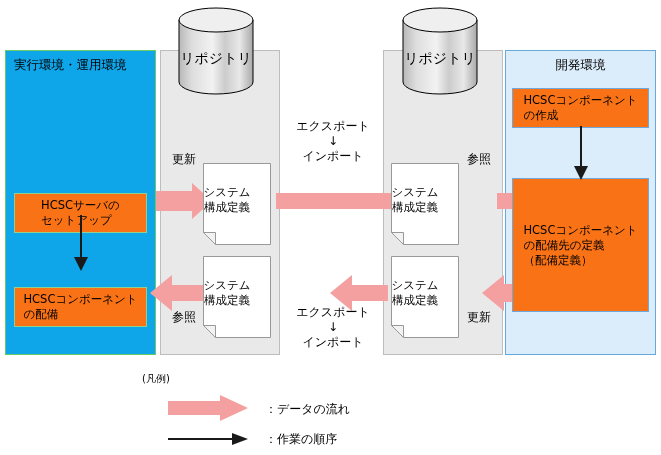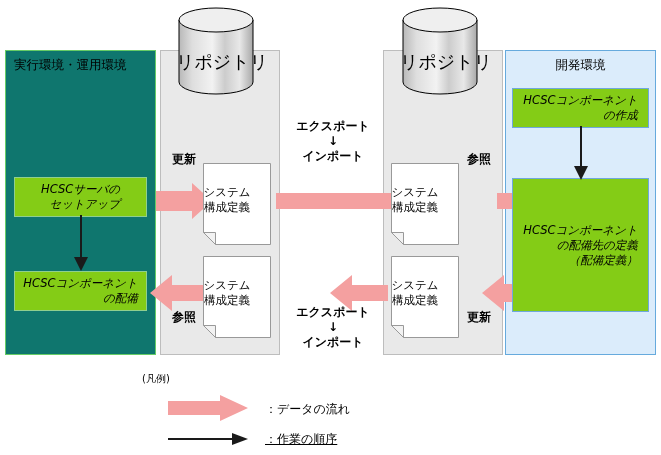--- a/index.html
+++ b/index.html
@@ -24,21 +24,21 @@
   }
   .abs { position: absolute; }
 
   
   .env-panel {
     position: absolute;
     box-sizing: border-box;
   }
   .env-exec {
     left: 5px; top: 50px; width: 151px; height: 305px;
-    background: #0f766e;
+    background: #0ea5e9;
     border: 1px solid #66cc66;
   }
   .env-dev {
     left: 505px; top: 50px; width: 151px; height: 305px;
     background: #dbecfb;
     border: 1px solid #66aadd;
   }
   .env-title {
     position: absolute;
     left: 0; right: 0;
@@ -59,40 +59,39 @@
   }
   .repo-left  { left: 160px; top: 50px; width: 120px; height: 305px; }
   .repo-right { left: 383px; top: 50px; width: 120px; height: 305px; }
 
   
   .cyl { position: absolute; }
   .cyl-label {
     position: absolute;
     left: 0; right: 0;
     text-align: center;
-    font-size: 18px;
+    font-size: 14px;
     white-space: nowrap;
     pointer-events: none;
   }
 
   
   .box {
     position: absolute;
-    background: #84cc16;
+    background: #f97316;
     box-sizing: border-box;
     display: flex;
     align-items: center;
     justify-content: center;
-    text-align: right;
+    text-align: left;
     font-size: 11.5px;
     line-height: 15px;
     white-space: pre-line;
-    font-style: italic;
-  }
-  .box-green { border: 1px solid #8fcf8f; }
+  }
+  .box-green { border: 1px solid #8fcf8f; margin-top: 16px; }
   .box-blue  { border: 1px solid #6fa8dc; }
 
   
   .doc {
     position: absolute;
     width: 48px;
     height: 82px;
   }
   .doc-text {
     position: absolute;
@@ -104,21 +103,20 @@
     pointer-events: none;
   }
 
   
   .lbl {
     position: absolute;
     font-size: 12px;
     line-height: 15px;
     white-space: pre-line;
     text-align: center;
-    font-weight: bold;
   }
 
   
   .legend-title {
     position: absolute;
     left: 142px; top: 372px;
     font-size: 10px;
   }
   .legend-row-text {
     position: absolute;
@@ -285,15 +283,15 @@
 
   <svg class="abs" style="left:168px;top:395px;width:82px;height:26px;">
     <polygon points="0,6 52,6 52,0 80,13 52,26 52,20 0,20" fill="#f4a0a0"></polygon>
   </svg>
   <div class="legend-row-text" style="left:258px;top:401px;">：データの流れ</div>
 
   <svg class="abs" style="left:168px;top:432px;width:82px;height:14px;">
     <line x1="0" y1="7" x2="66" y2="7" stroke="#1a1a1a" stroke-width="2"></line>
     <polygon points="64,1 64,13 80,7" fill="#1a1a1a"></polygon>
   </svg>
-  <div class="legend-row-text" style="left:258px;top:431px;text-decoration:underline;">：作業の順序</div>
+  <div class="legend-row-text" style="left:258px;top:431px;">：作業の順序</div>
 
 </div>
 
 </body></html>

